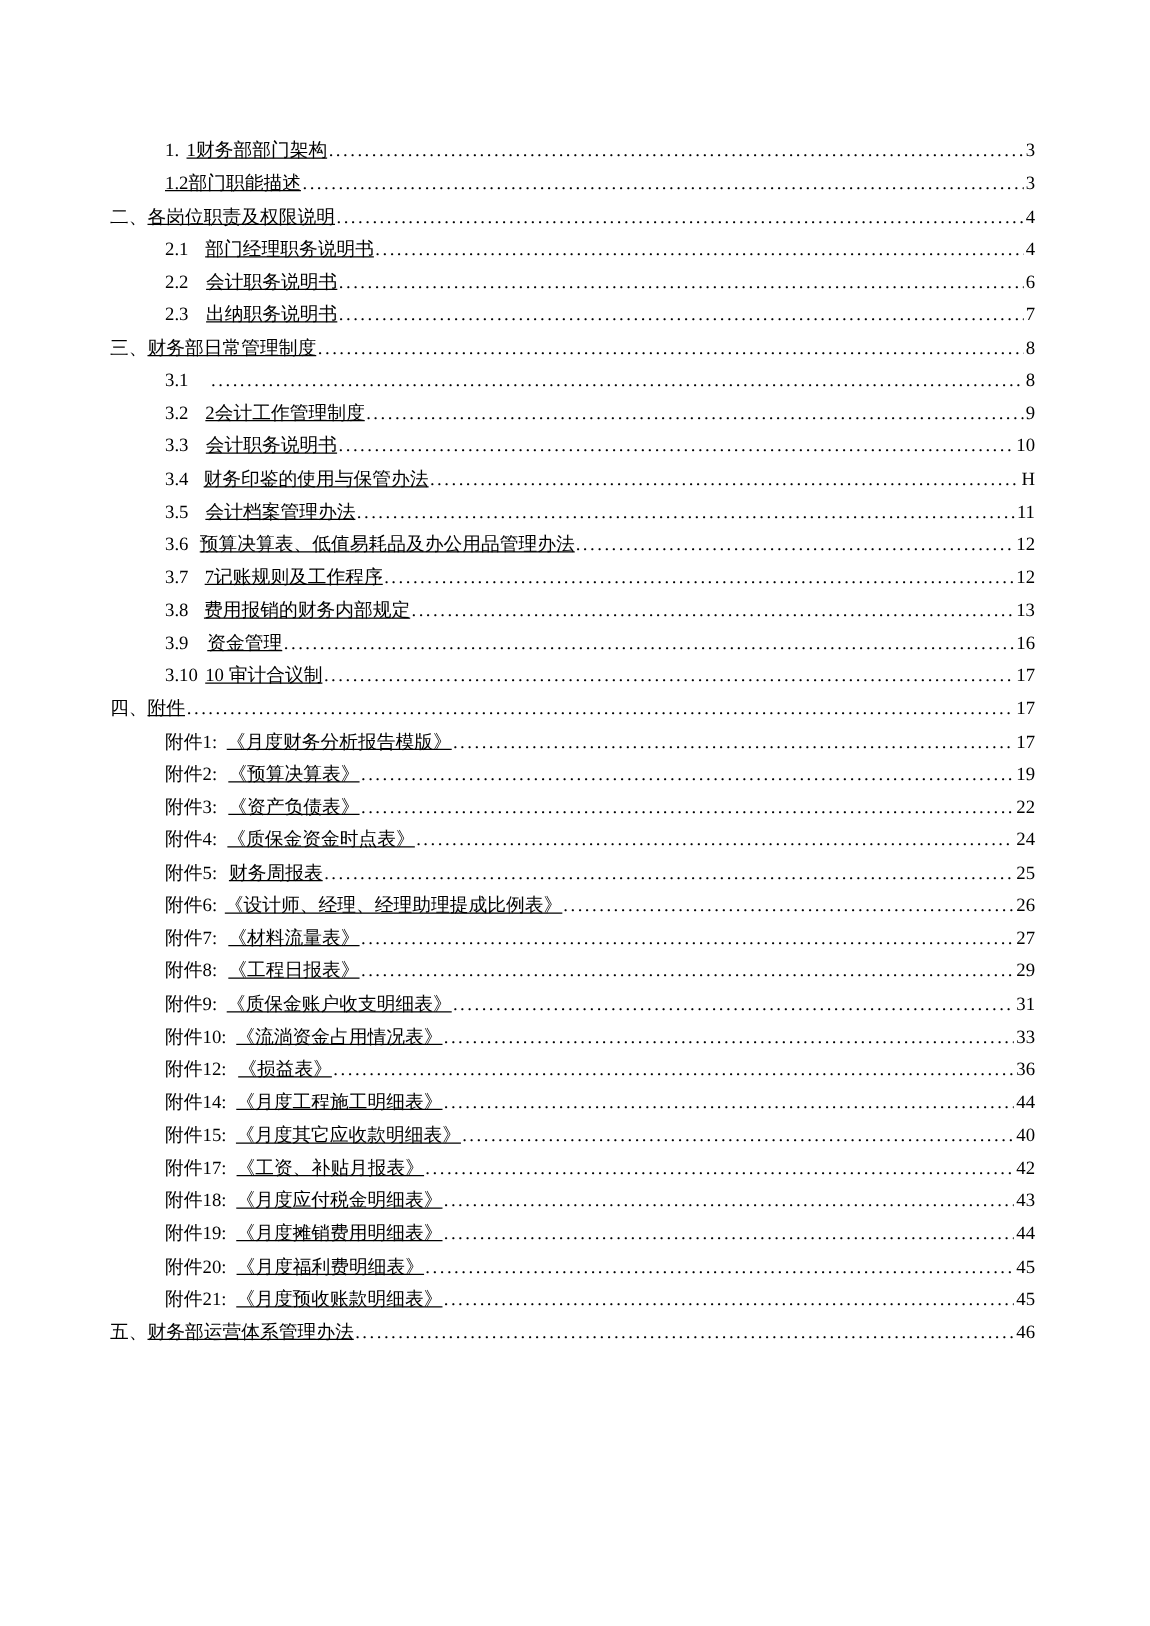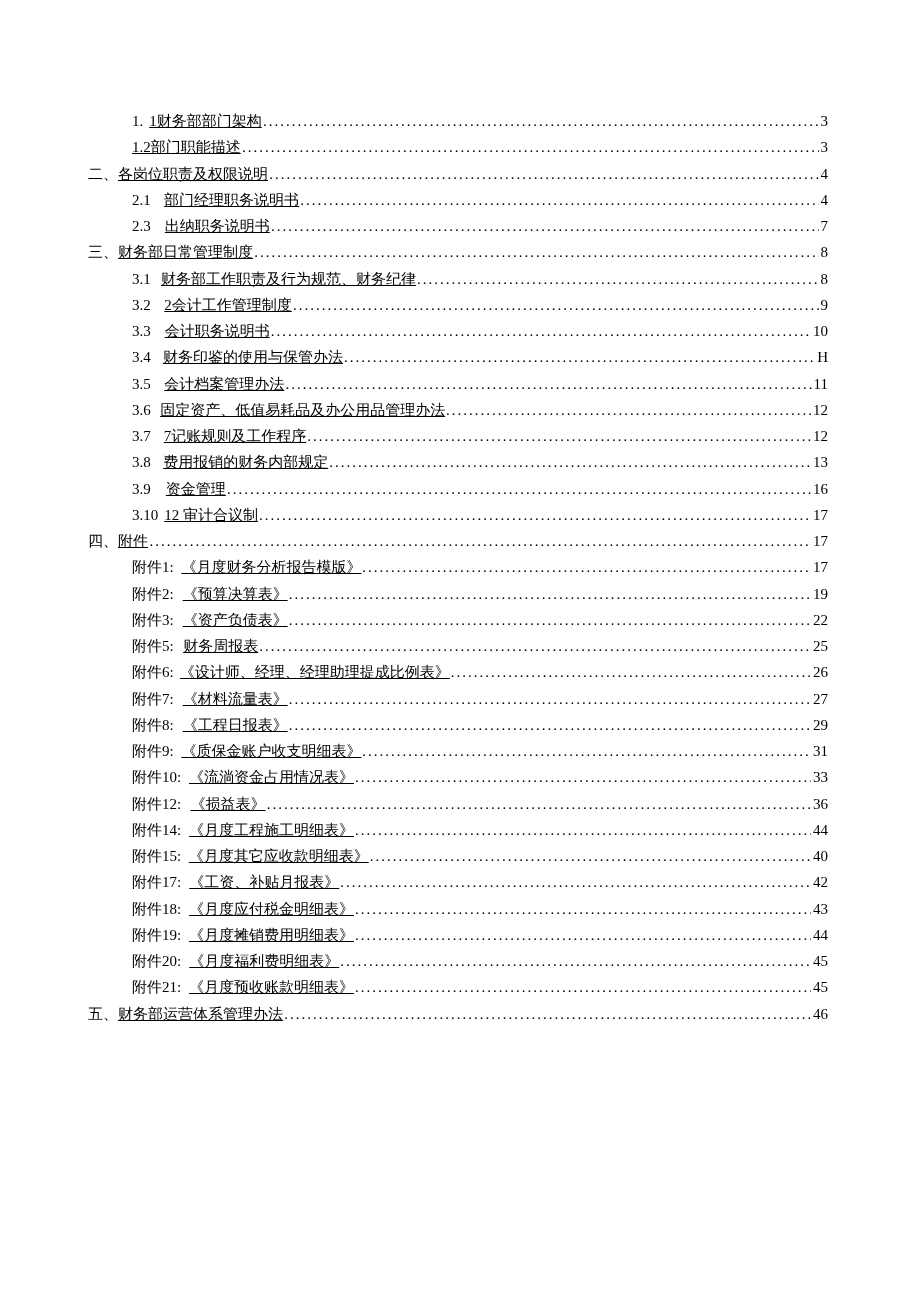--- a/index.html
+++ b/index.html
@@ -96,40 +96,48 @@
         <span class="gutter"></span>
         <span class="num" data-bind="toc.3.num">2.1</span>
         <span class="gap-m"></span>
         <span class="label" data-bind="toc.3.title">部门经理职务说明书</span>
         <span style="display: inline-block; width: 2px;"></span>
         <span class="dots"></span>
         <span class="pg" data-bind="toc.3.page">4</span>
       </div>
       <div class="toc-line lvl1">
         <span class="gutter"></span>
+        <span class="num" data-bind="toc.4.num">2.2</span>
+        <span class="gap-m"></span>
+        <span class="label" data-bind="toc.4.title">会计职务说明书</span>
+        <span style="display: inline-block; width: 2px;"></span>
+        <span class="dots"></span>
+        <span class="pg" data-bind="toc.4.page">6</span>
+      </div>
+      <div class="toc-line lvl1">
+        <span class="gutter"></span>
         <span class="num" data-bind="toc.5.num">2.3</span>
         <span class="gap-m"></span>
         <span class="label" data-bind="toc.5.title">出纳职务说明书</span>
         <span style="display: inline-block; width: 2px;"></span>
         <span class="dots"></span>
         <span class="pg" data-bind="toc.5.page">7</span>
       </div>
       <div class="toc-line lvl0">
         <span class="gutter"></span>
         <span class="num" data-bind="toc.6.num">三、</span>
         <span class="label" data-bind="toc.6.title">财务部日常管理制度</span>
         <span style="display: inline-block; width: 2px;"></span>
         <span class="dots"></span>
         <span class="pg" data-bind="toc.6.page">8</span>
       </div>
       <div class="toc-line lvl1">
         <span class="gutter"></span>
         <span class="num" data-bind="toc.7.num">3.1</span>
         <span class="gap-m"></span>
-        <span class="label" data-bind="toc.7.title">财务部工作职责及行为规范、财务纪律</span>
         <span style="display: inline-block; width: 2px;"></span>
         <span class="dots"></span>
         <span class="pg" data-bind="toc.7.page">8</span>
       </div>
       <div class="toc-line lvl1">
         <span class="gutter"></span>
         <span class="num" data-bind="toc.8.num">3.2</span>
         <span class="gap-m"></span>
         <span class="label" data-bind="toc.8.title">2会计工作管理制度</span>
         <span style="display: inline-block; width: 2px;"></span>
@@ -160,21 +168,21 @@
         <span class="gap-m"></span>
         <span class="label" data-bind="toc.11.title">会计档案管理办法</span>
         <span style="display: inline-block; width: 2px;"></span>
         <span class="dots"></span>
         <span class="pg" data-bind="toc.11.page">11</span>
       </div>
       <div class="toc-line lvl1">
         <span class="gutter"></span>
         <span class="num" data-bind="toc.12.num">3.6</span>
         <span class="gap-m"></span>
-        <span class="label" data-bind="toc.12.title">固定资产、低值易耗品及办公用品管理办法</span>
+        <span class="label" data-bind="toc.12.title">预算决算表、低值易耗品及办公用品管理办法</span>
         <span style="display: inline-block; width: 2px;"></span>
         <span class="dots"></span>
         <span class="pg" data-bind="toc.12.page">12</span>
       </div>
       <div class="toc-line lvl1">
         <span class="gutter"></span>
         <span class="num" data-bind="toc.13.num">3.7</span>
         <span class="gap-m"></span>
         <span class="label" data-bind="toc.13.title">7记账规则及工作程序</span>
         <span style="display: inline-block; width: 2px;"></span>
@@ -196,21 +204,21 @@
         <span class="gap-m"></span>
         <span class="label" data-bind="toc.15.title">资金管理</span>
         <span style="display: inline-block; width: 2px;"></span>
         <span class="dots"></span>
         <span class="pg" data-bind="toc.15.page">16</span>
       </div>
       <div class="toc-line lvl1">
         <span class="gutter"></span>
         <span class="num" data-bind="toc.16.num">3.10</span>
         <span class="gap-s"></span>
-        <span class="label" data-bind="toc.16.title">12 审计合议制</span>
+        <span class="label" data-bind="toc.16.title">10 审计合议制</span>
         <span style="display: inline-block; width: 2px;"></span>
         <span class="dots"></span>
         <span class="pg" data-bind="toc.16.page">17</span>
       </div>
       <div class="toc-line lvl0">
         <span class="gutter"></span>
         <span class="num" data-bind="toc.17.num">四、</span>
         <span class="label" data-bind="toc.17.title">附件</span>
         <span style="display: inline-block; width: 2px;"></span>
         <span class="dots"></span>
@@ -235,20 +243,29 @@
         <span class="pg" data-bind="toc.19.page">19</span>
       </div>
       <div class="toc-line lvl1">
         <span class="gutter"></span>
         <span class="num" data-bind="toc.20.num">附件3:</span>
         <span class="gap-l"></span>
         <span class="label" data-bind="toc.20.title">《资产负债表》</span>
         <span style="display: inline-block; width: 2px;"></span>
         <span class="dots"></span>
         <span class="pg" data-bind="toc.20.page">22</span>
+      </div>
+      <div class="toc-line lvl1">
+        <span class="gutter"></span>
+        <span class="num" data-bind="toc.21.num">附件4:</span>
+        <span class="gap-l"></span>
+        <span class="label" data-bind="toc.21.title">《质保金资金时点表》</span>
+        <span style="display: inline-block; width: 2px;"></span>
+        <span class="dots"></span>
+        <span class="pg" data-bind="toc.21.page">24</span>
       </div>
       <div class="toc-line lvl1">
         <span class="gutter"></span>
         <span class="num" data-bind="toc.22.num">附件5:</span>
         <span class="gap-l"></span>
         <span class="label" data-bind="toc.22.title">财务周报表</span>
         <span style="display: inline-block; width: 2px;"></span>
         <span class="dots"></span>
         <span class="pg" data-bind="toc.22.page">25</span>
       </div>

